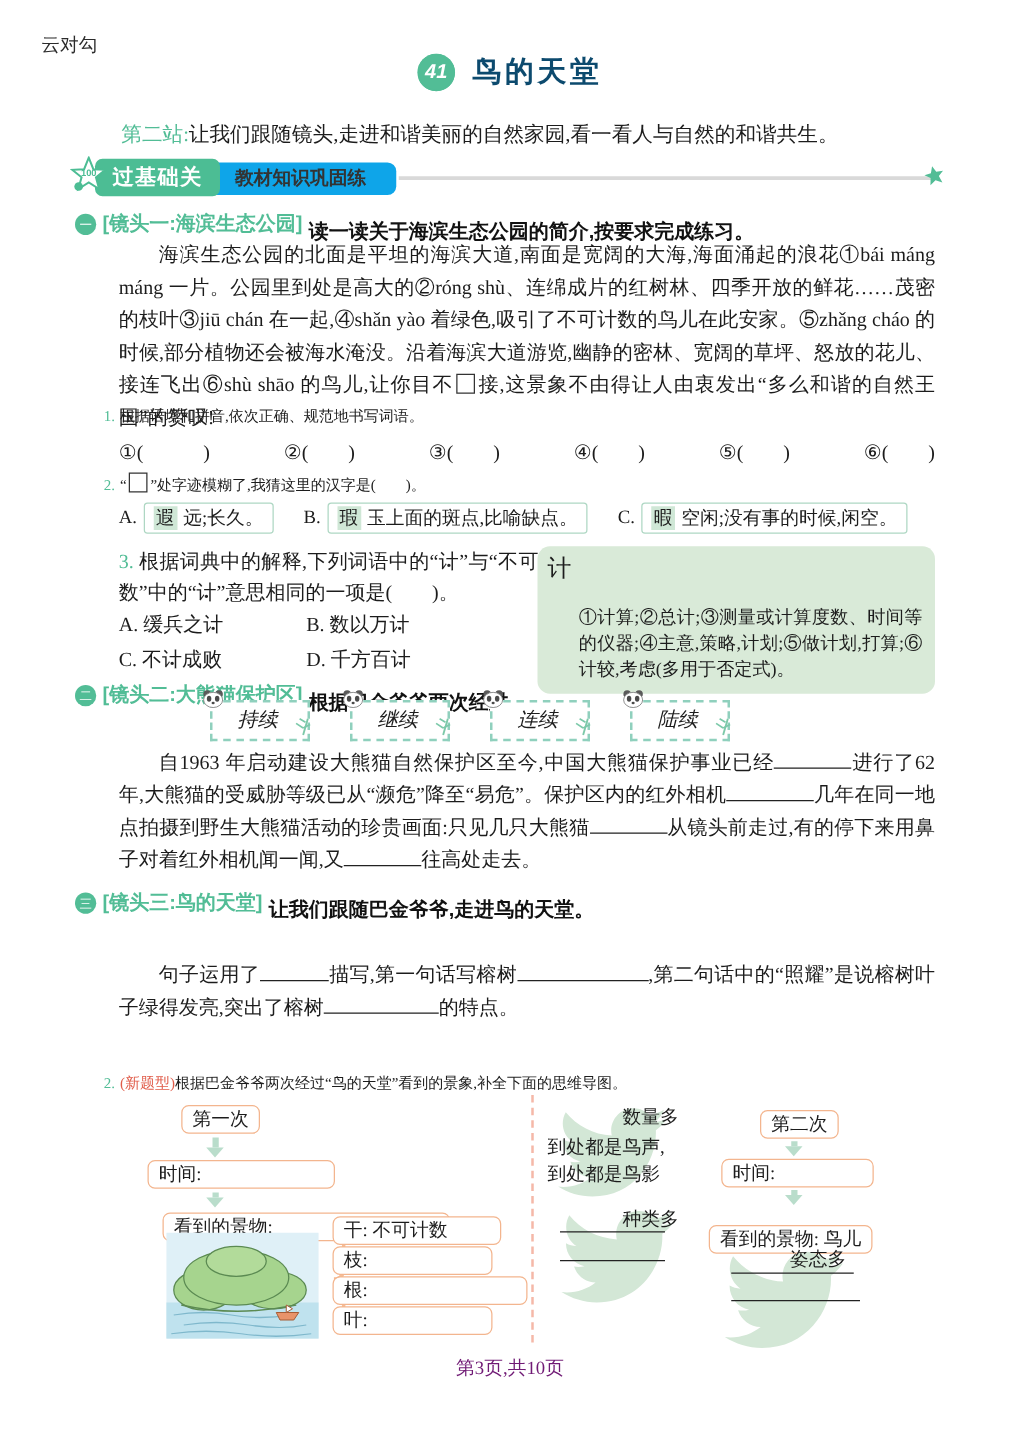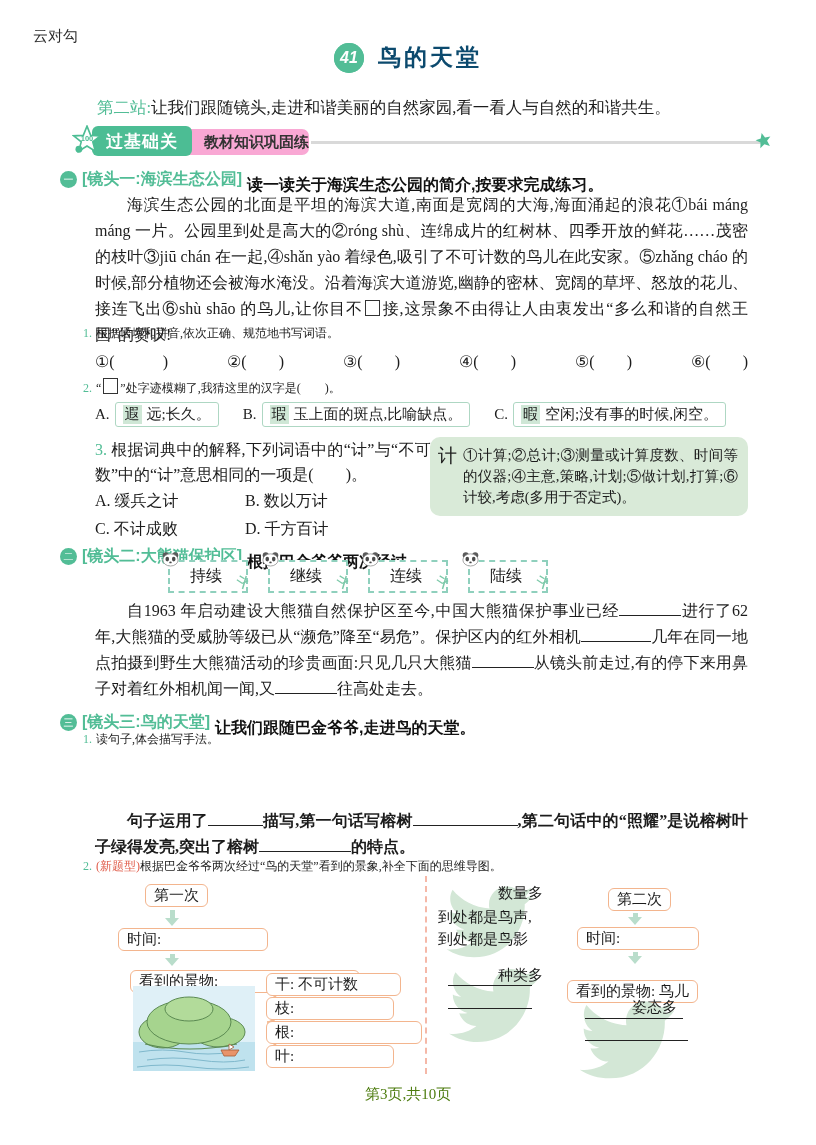--- a/index.html
+++ b/index.html
@@ -10,23 +10,23 @@
 
   .title-row { position:absolute; top:42px; left:0; width:100%; display:flex; justify-content:center; align-items:center; gap:14px; }
   .lesson-badge { width:30px; height:30px; border-radius:50%; background:#52bd96; color:#fff;
     font-family:"Liberation Sans", sans-serif; font-weight:bold; font-style:italic; font-size:16px;
     display:flex; align-items:center; justify-content:center; box-shadow:inset 0 0 0 1.5px #52bd96; }
   .lesson-title { font-family:"Liberation Sans", sans-serif; font-weight:bold; font-size:23px; letter-spacing:3px; color:#0c4a6e; }
 
   .intro { position:absolute; left:97px; top:97px; font-size:16.5px; }
   .green-txt { color:#52bd96; }
 
-  .banner { position:absolute; left:72px; top:125px; width:700px; display:flex; align-items:center;text-align:right; }
+  .banner { position:absolute; left:56px; top:125px; width:700px; display:flex; align-items:center;text-align:right; }
   .star100 { margin-right:-10px; z-index:2; }
-  .banner-pill { display:flex; align-items:center; background:#f9a8d4; border-radius:7px; height:26px; padding-right:0; }
+  .banner-pill { display:flex; align-items:center; background:#0ea5e9; border-radius:7px; height:26px; padding-right:24px; }
   .banner-badge { background:#4cbd94; border-radius:6px; color:#fff; font-family:"Liberation Sans",sans-serif;
     font-weight:bold; font-size:17px; padding:3px 14px; height:30px; margin-top:-2px; display:flex; align-items:center; letter-spacing:1px; }
   .banner-sub { font-family:"Liberation Sans",sans-serif; font-weight:bold; font-size:15px; color:#333; margin-left:12px; }
   .banner-line { flex:1; height:3px; background:#d9d9d9; margin-left:2px; }
   .end-star { margin-left:-6px; }
 
   .sec-header { position:absolute; left:60px; display:flex; align-items:center; gap:5px; white-space:nowrap; }
   .sec-circle { width:17px; height:17px; border-radius:50%; background:#52bd96; color:#fff; font-size:10px;
     display:flex; align-items:center; justify-content:center; font-family:"Liberation Sans",sans-serif; flex:0 0 auto; }
   .sec-tag { color:#52bd96; font-family:"Liberation Sans",sans-serif; font-weight:bold; font-size:16px; }
@@ -46,31 +46,31 @@
   .hl-char { background:#cfe7d6; padding:0 2px; }
 
   .q3-text { position:absolute; left:95px; top:437px; width:352px; font-size:16px; line-height:25px; text-align:justify; }
   .q3-opts { position:absolute; left:95px; top:487px; width:330px; font-size:16px; line-height:28px; }
   .q3-opt { display:inline-block; width:150px; }
   .dot-char { position:relative; }
   .dot-char::after { content:"\2022"; position:absolute; left:50%; transform:translateX(-50%); bottom:-0.75em; font-size:11px; color:#222; }
 
   .def-box { position:absolute; left:430px; top:437px; width:318px; background:#d9ead8; border-radius:10px; padding:8px 10px 8px 8px; display:flex; gap:6px; }
   .def-head { font-size:19px; line-height:22px; flex:0 0 auto; }
-  .def-body { font-size:14.5px; line-height:21px; text-align:justify; }
-
-  .words-row { position:absolute; left:168px; top:560px; display:flex; gap:20px; }
+  .def-body { font-size:14.5px; line-height:21px; text-align:justify;margin-top:39px; }
+
+  .words-row { position:absolute; left:168px; top:560px; display:flex; gap:32px;font-style:italic; }
   .word-box { position:relative; border:2px dashed #8fd0bd; background:#fff; padding:4px 24px 4px 20px; font-size:16px; }
   .panda { position:absolute; left:-9px; top:-11px; }
   .bamboo { position:absolute; right:-4px; bottom:-4px; }
 
   .blank { display:inline-block; border-bottom:1px solid #222; height:14px; vertical-align:baseline; }
   .w55 { width:55px; } .w62 { width:62px; } .w70 { width:70px; } .w105 { width:105px; } .w92 { width:92px; }
 
-  .footer { position:absolute; left:0; top:1085px; width:100%; text-align:center; font-size:15px; color:#4d7c0f; }
+  .footer { position:absolute; left:0; top:1085px; width:100%; text-align:center; font-size:15px; color:#701a75; }
 
   
   .mm-box { position:absolute; border:1.5px solid #f3b58e; border-radius:6px; background:#fff; font-size:15px; padding:1px 8px; white-space:nowrap; }
   .mm-arrow { position:absolute; width:14px; }
   .mm-arrow::before { content:""; display:block; width:5px; height:8px; background:#b9ddcb; margin:0 auto; }
   .mm-arrow::after { content:""; display:block; width:0; height:0; border-left:7px solid transparent; border-right:7px solid transparent; border-top:8px solid #b9ddcb; }
   .mm-arrow.short::before { height:4px; }
   .mm-dash { position:absolute; left:425px; top:876px; height:198px; border-left:2px dashed #f5b8a8; }
   .brace { position:absolute; left:246px; top:972px; font-size:92px; line-height:95px; color:#f5bd96; transform:scaleX(0.6); font-family:"DejaVu Sans", sans-serif; font-weight:200; }
   .bird { position:absolute; }
@@ -245,26 +245,23 @@
   <div class="passage indent2" style="top:598px;">
     <span>自1963 年启动建设大熊猫自然保护区至今,中国大熊猫保护事业已经</span><span class="blank w62"></span><span>进行了62 年,大熊猫的受威胁等级已从“濒危”降至“易危”。保护区内的红外相机</span><span class="blank w70"></span><span>几年在同一地点拍摄到野生大熊猫活动的珍贵画面:只见几只大熊猫</span><span class="blank w62"></span><span>从镜头前走过,有的停下来用鼻子对着红外相机闻一闻,又</span><span class="blank w62"></span><span>往高处走去。</span>
   </div>
 
   <div class="sec-header" style="top:706px;">
     <span class="sec-circle">三</span>
     <span class="sec-tag">[镜头三:鸟的天堂]</span>
     <span class="sec-instr">让我们跟随巴金爷爷,走进鸟的天堂。</span>
   </div>
 
-  <div class="qline" style="top:731px;">
-    <span class="qnum">1.</span><span>读句子,体会描写手法。</span>
-  </div>
-
-
-  <div class="passage indent2" style="top:808px;font-weight:bold;">
+
+
+  <div class="passage indent2" style="top:768px;">
     <span>句子运用了</span><span class="blank w55"></span><span>描写,第一句话写榕树</span><span class="blank w105"></span><span>,第二句话中的“照耀”是说榕树</span><span>叶子绿得发亮,突出了榕树</span><span class="blank w92"></span><span>的特点。</span>
   </div>
 
   <div class="qline" style="top:858px;">
     <span class="qnum">2.</span><span style="color:#e05c4a;">(新题型)</span><span>根据巴金爷爷两次经过“鸟的天堂”看到的景象,补全下面的思维导图。</span>
   </div>
 
   <div class="mm-dash"></div>
 
   <div class="mm-box" style="left:145px; top:884px;">第一次</div>

